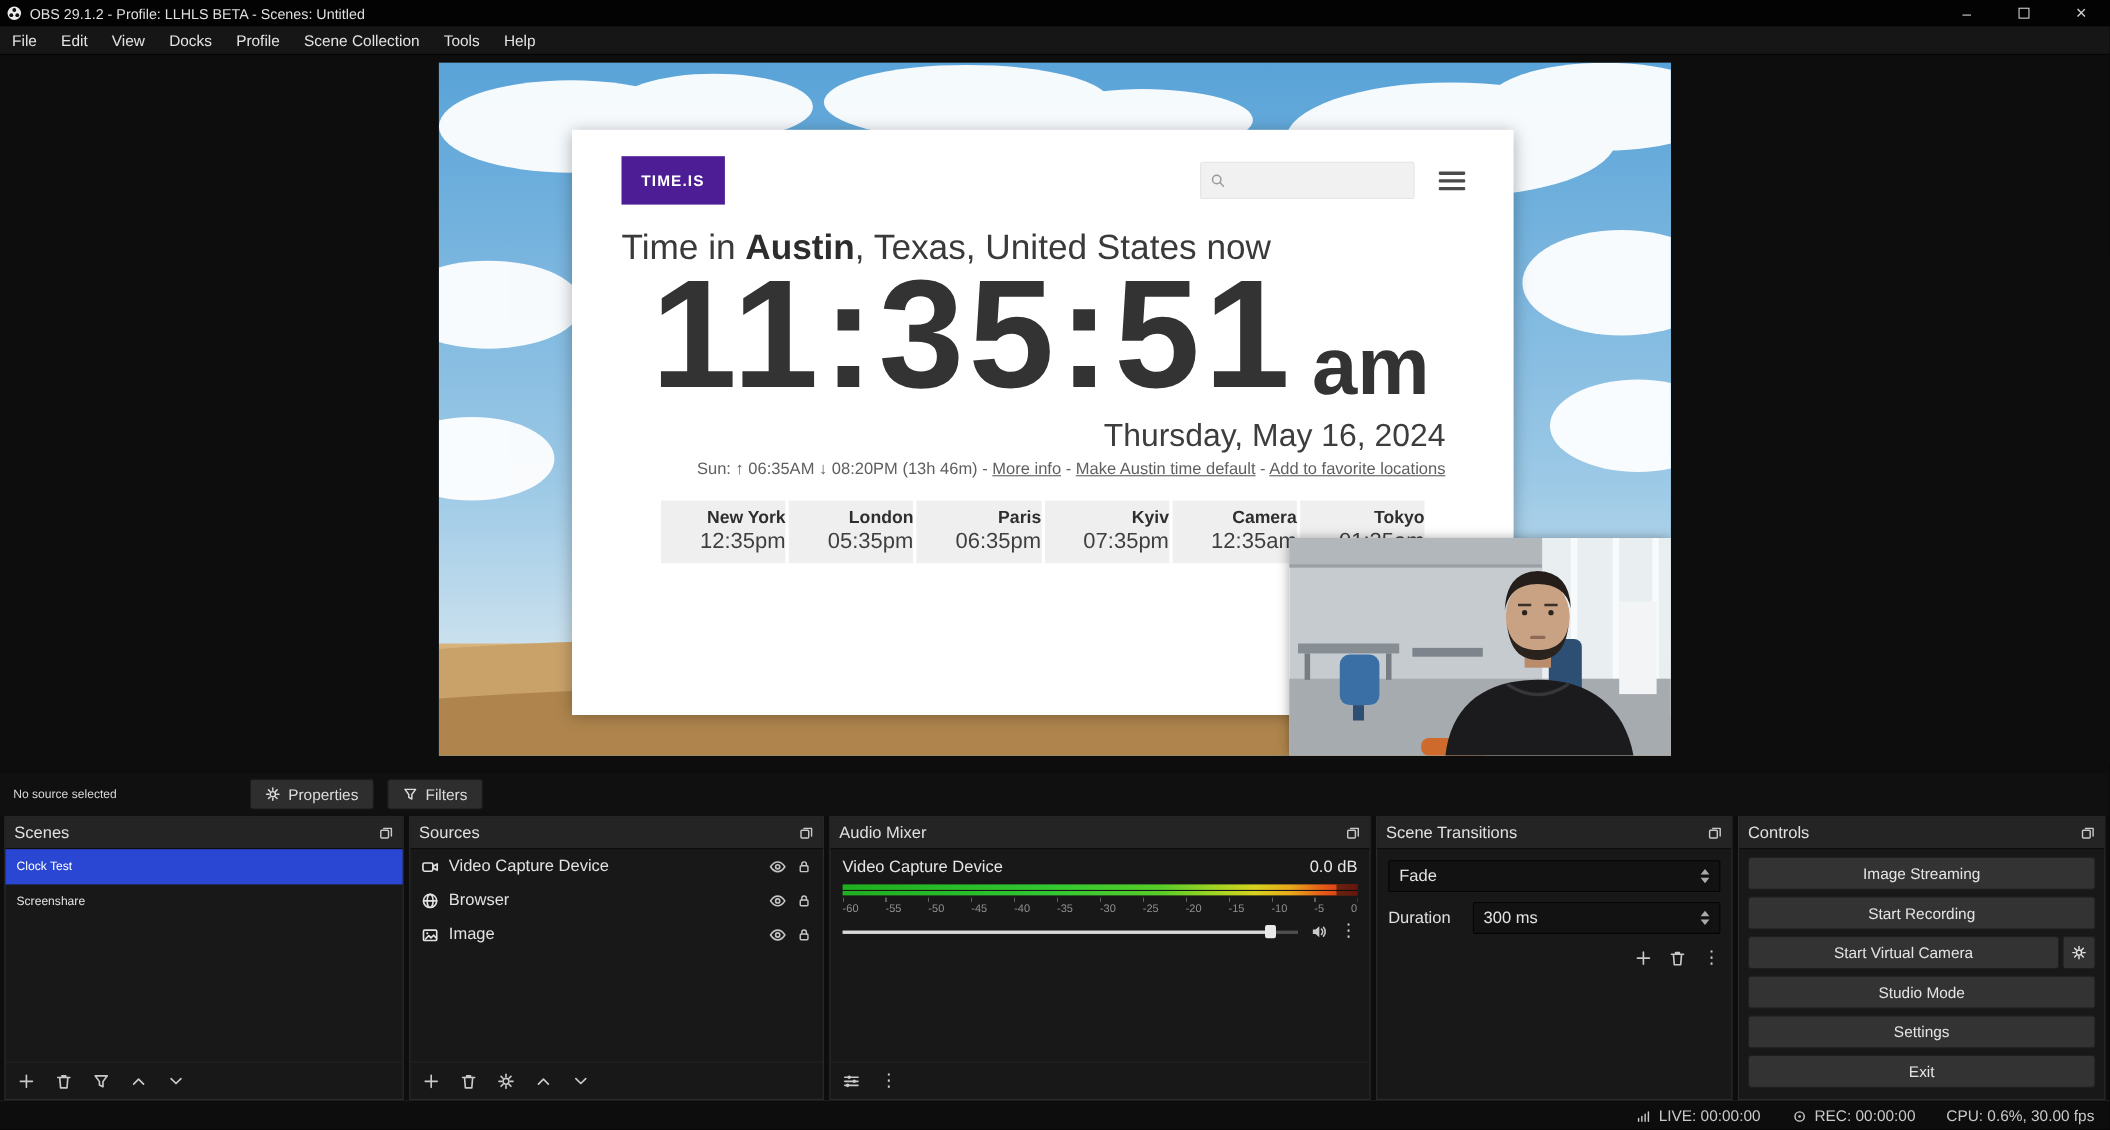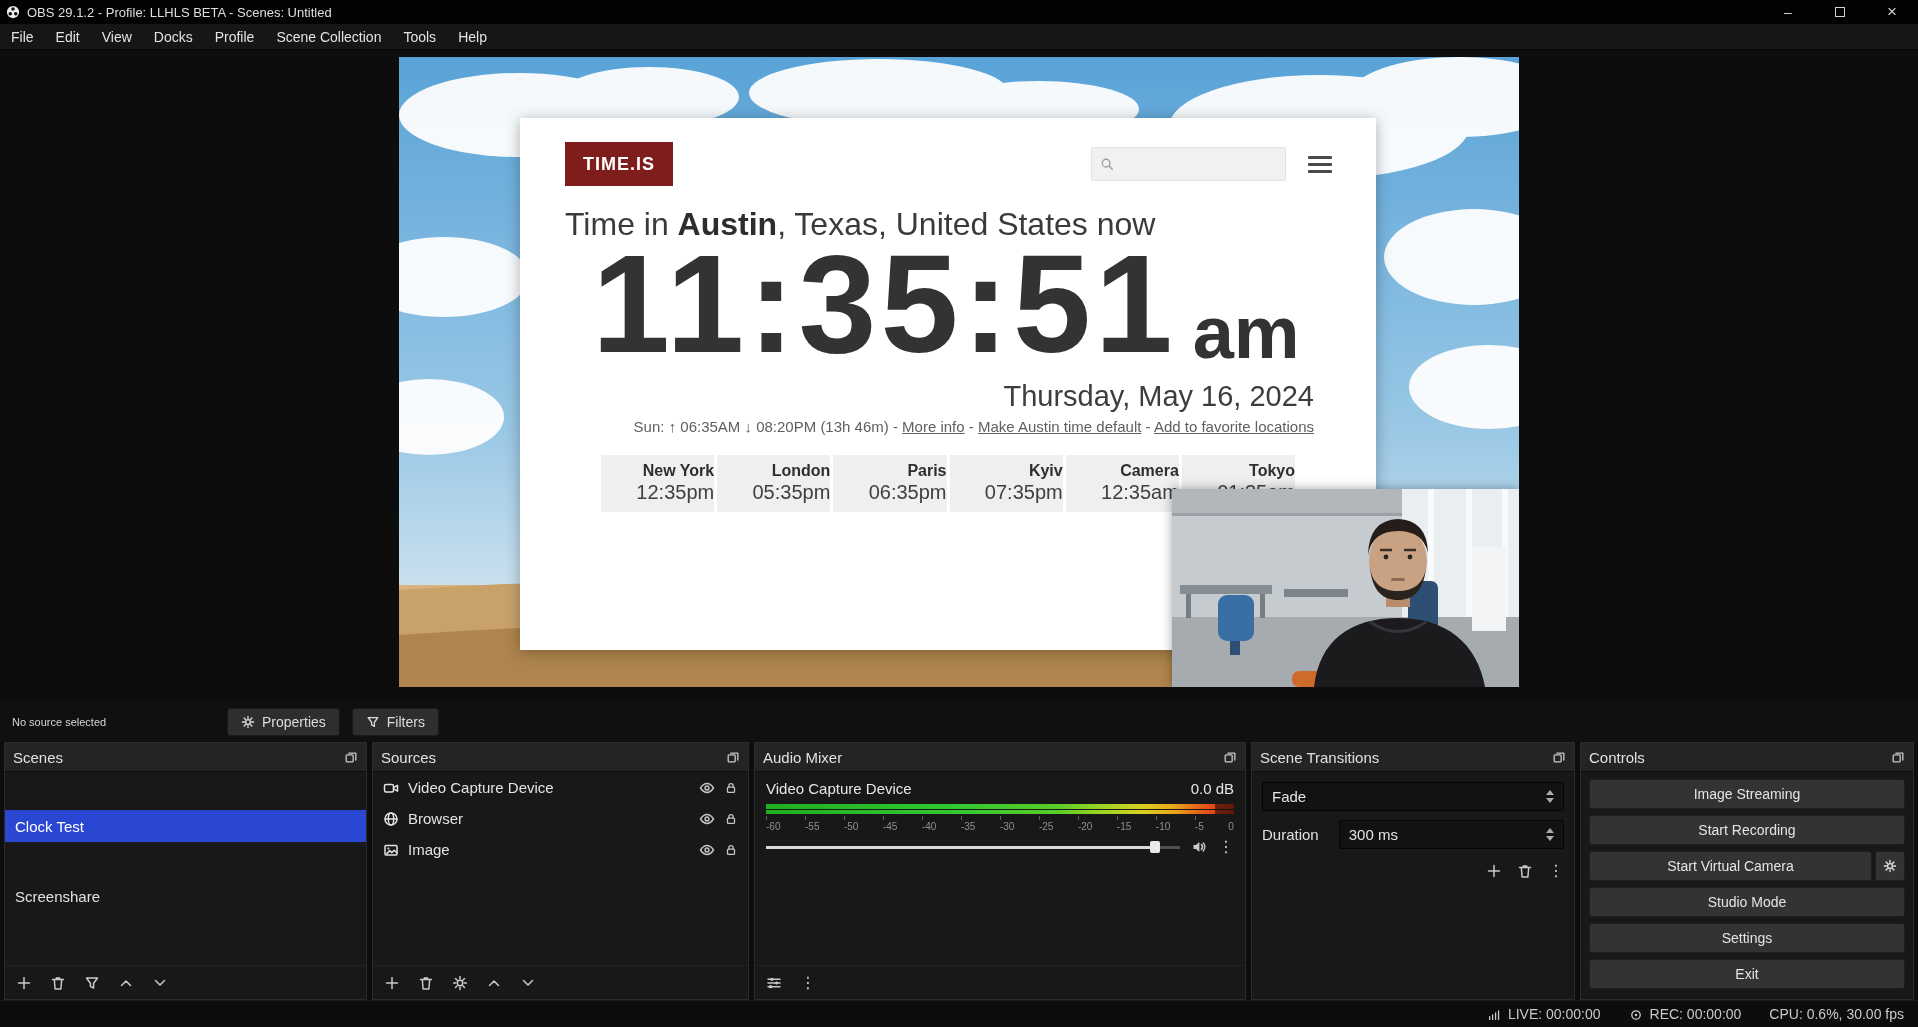--- a/index.html
+++ b/index.html
@@ -20,21 +20,21 @@
   .menubar { height:26px; background:#161616; display:flex; align-items:center; color:#e3e3e3; font-size:14px; border-bottom:1px solid #060606; flex:0 0 auto; }
   .menu-item { padding:0 11px; height:100%; display:flex; align-items:center; }
 
   
   .preview-wrap { height:652px; position:relative; background:#0d0d0d; flex:0 0 auto; }
   .canvas { position:absolute; left:399px; top:7px; width:1120px; height:630px; background:#6fb6e4; overflow:hidden; }
   .bg-svg { position:absolute; inset:0; width:100%; height:100%; }
 
   .timeis-page { position:absolute; left:121px; top:61px; width:856px; height:532px; background:#ffffff; box-shadow:0 2px 14px rgba(0,0,0,.3); color:#333; }
   .tp-header { display:flex; align-items:center; padding:24px 44px 0 45px; }
-  .tp-logo { background:#7f1d1d; color:#fff; font-weight:bold; font-size:18px; letter-spacing:1px; height:44px; padding:0 18px; display:flex; align-items:center; }
+  .tp-logo { background:#4c1d95; color:#fff; font-weight:bold; font-size:14px; letter-spacing:1px; height:44px; padding:0 18px; display:flex; align-items:center; }
   .tp-spacer { flex:1; }
   .tp-search { width:195px; height:34px; background:#f1f1f1; border:1px solid #e4e4e4; border-radius:2px; display:flex; align-items:center; padding-left:8px; color:#8a8a8a; margin-right:22px; }
   .tp-burger { width:24px; display:flex; flex-direction:column; gap:4px; }
   .tp-burger span { display:block; height:3px; background:#4a4a4a; border-radius:1px; }
   .tp-title { margin:20px 0 0 45px; font-size:32px; font-weight:300; color:#3a3a3a; white-space:nowrap; }
   .tp-title b { font-weight:bold; color:#2d2d2d; }
   .tp-clock { display:flex; align-items:flex-end; margin:4px 55px 0 72px; white-space:nowrap; }
   .tp-time { font-size:140px; line-height:.82; font-weight:bold; letter-spacing:4px; color:#333; }
   .tp-ampm { font-size:74px; line-height:.78; font-weight:bold; color:#333; margin-left:16px; }
   .tp-date { text-align:right; margin:18px 62px 0 0; font-size:29px; color:#3d3d3d; }
@@ -60,21 +60,21 @@
   .panel-header { height:29px; background:#242424; border-bottom:1px solid #0c0c0c; display:flex; align-items:center; padding:0 8px; color:#e0e0e0; font-size:15px; flex:0 0 auto; }
   .panel-header .ph-title { flex:1; }
   .panel-body { flex:1; min-height:0; position:relative; }
   .panel-toolbar { height:34px; display:flex; align-items:center; gap:18px; padding:0 11px; border-top:1px solid #232323; color:#c9c9c9; flex:0 0 auto; }
 
   .icon-btn { background:none; border:none; color:#c9c9c9; padding:0; display:flex; align-items:center; }
   .ic { width:16px; height:16px; fill:none; stroke:currentColor; stroke-width:1.5; stroke-linecap:round; stroke-linejoin:round; display:block; }
   .ic-sm { width:14px; height:14px; }
   .dots { font-size:16px; color:#cfcfcf; line-height:1; }
 
-  .scene-item { height:32px; display:flex; align-items:center; padding:0 10px; color:#e2e2e2; font-size:15px;margin-top:38px; }
+  .scene-item { height:32px; display:flex; align-items:center; padding:0 10px; color:#e2e2e2; font-size:11px; }
   .scene-item.selected { background:#2a47d4; color:#fff; }
 
   .src-item { height:31px; display:flex; align-items:center; padding:0 10px; gap:9px; color:#e2e2e2; font-size:15px; }
   .src-item .src-label { flex:1; }
   .src-item .icon-btn { color:#c4c4c4; }
 
   
   .mixer-body { padding:8px 11px 0; }
   .mix-name-row { display:flex; justify-content:space-between; color:#e6e6e6; font-size:15px; }
   .meter-bars { position:relative; margin-top:7px; }

